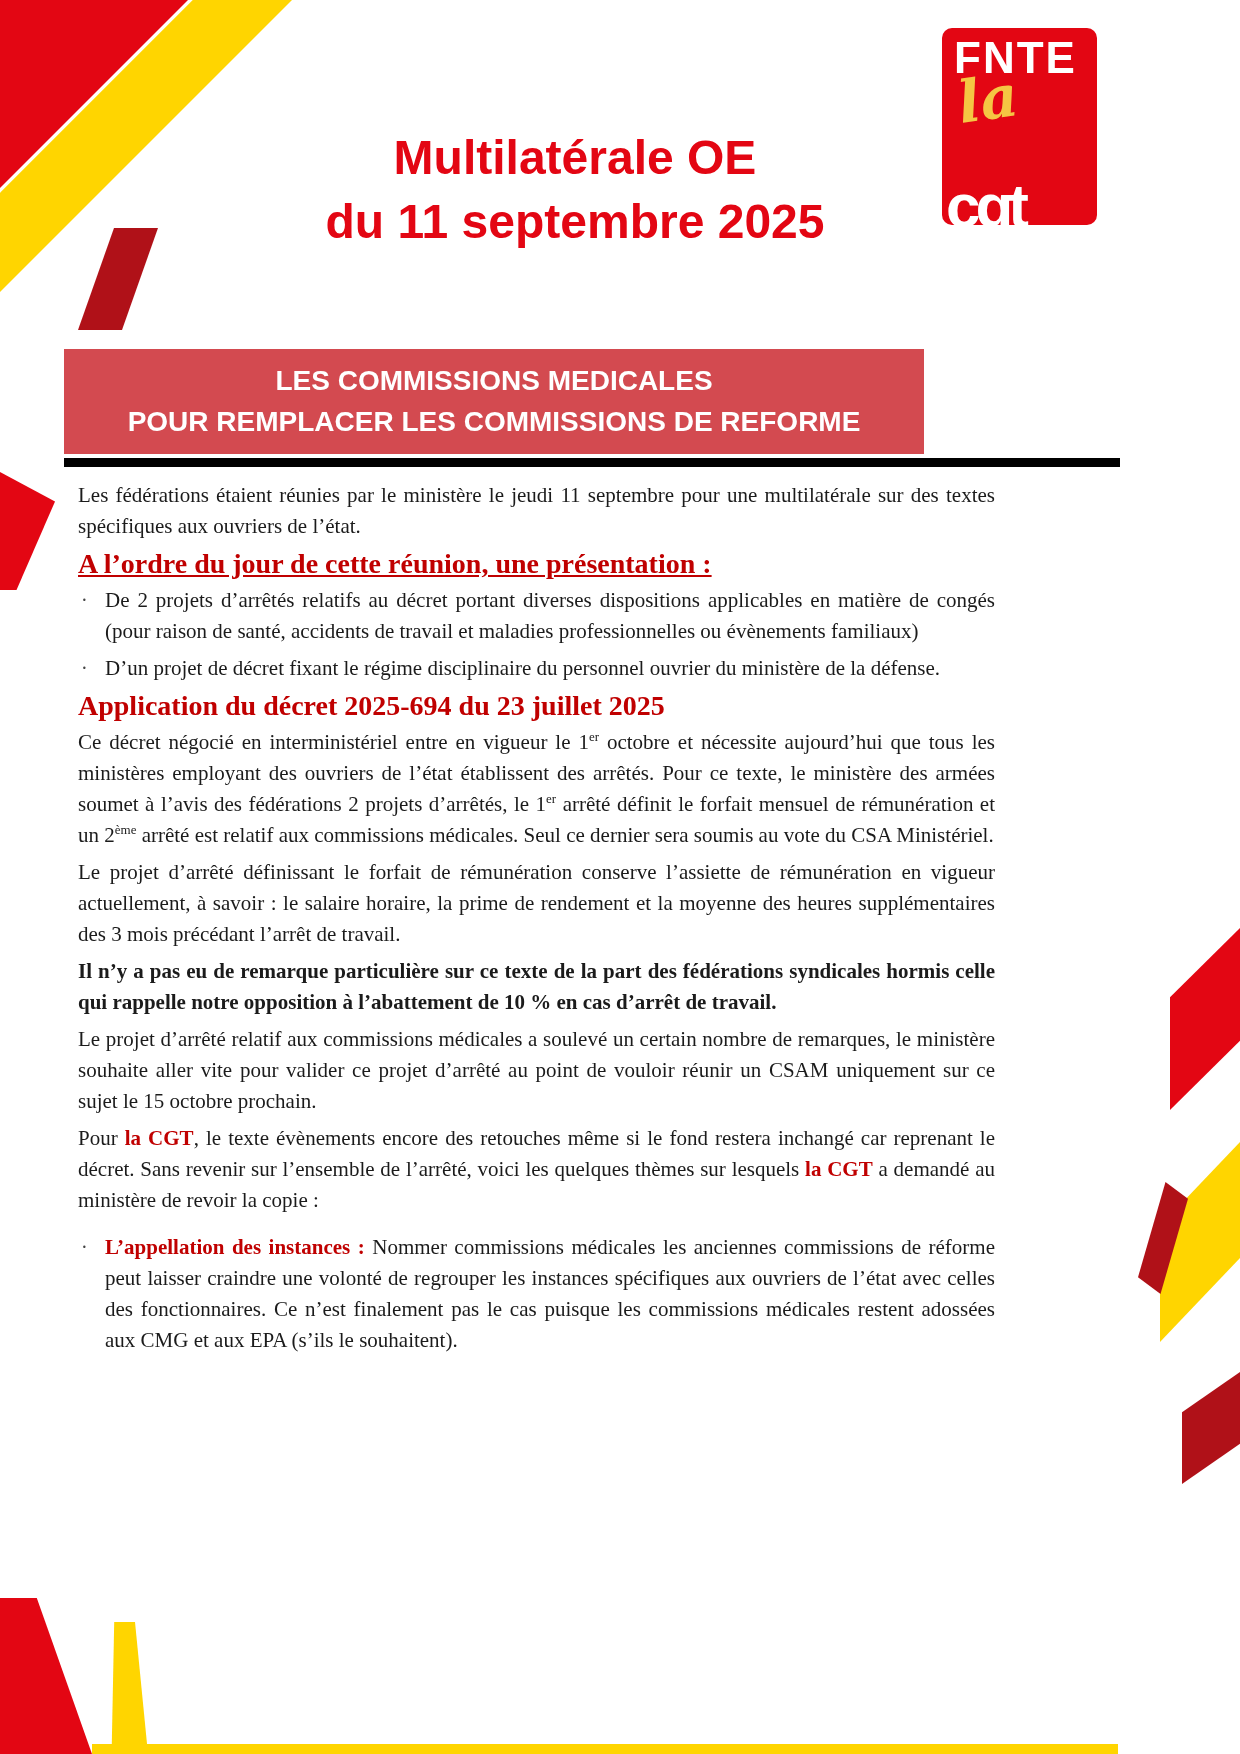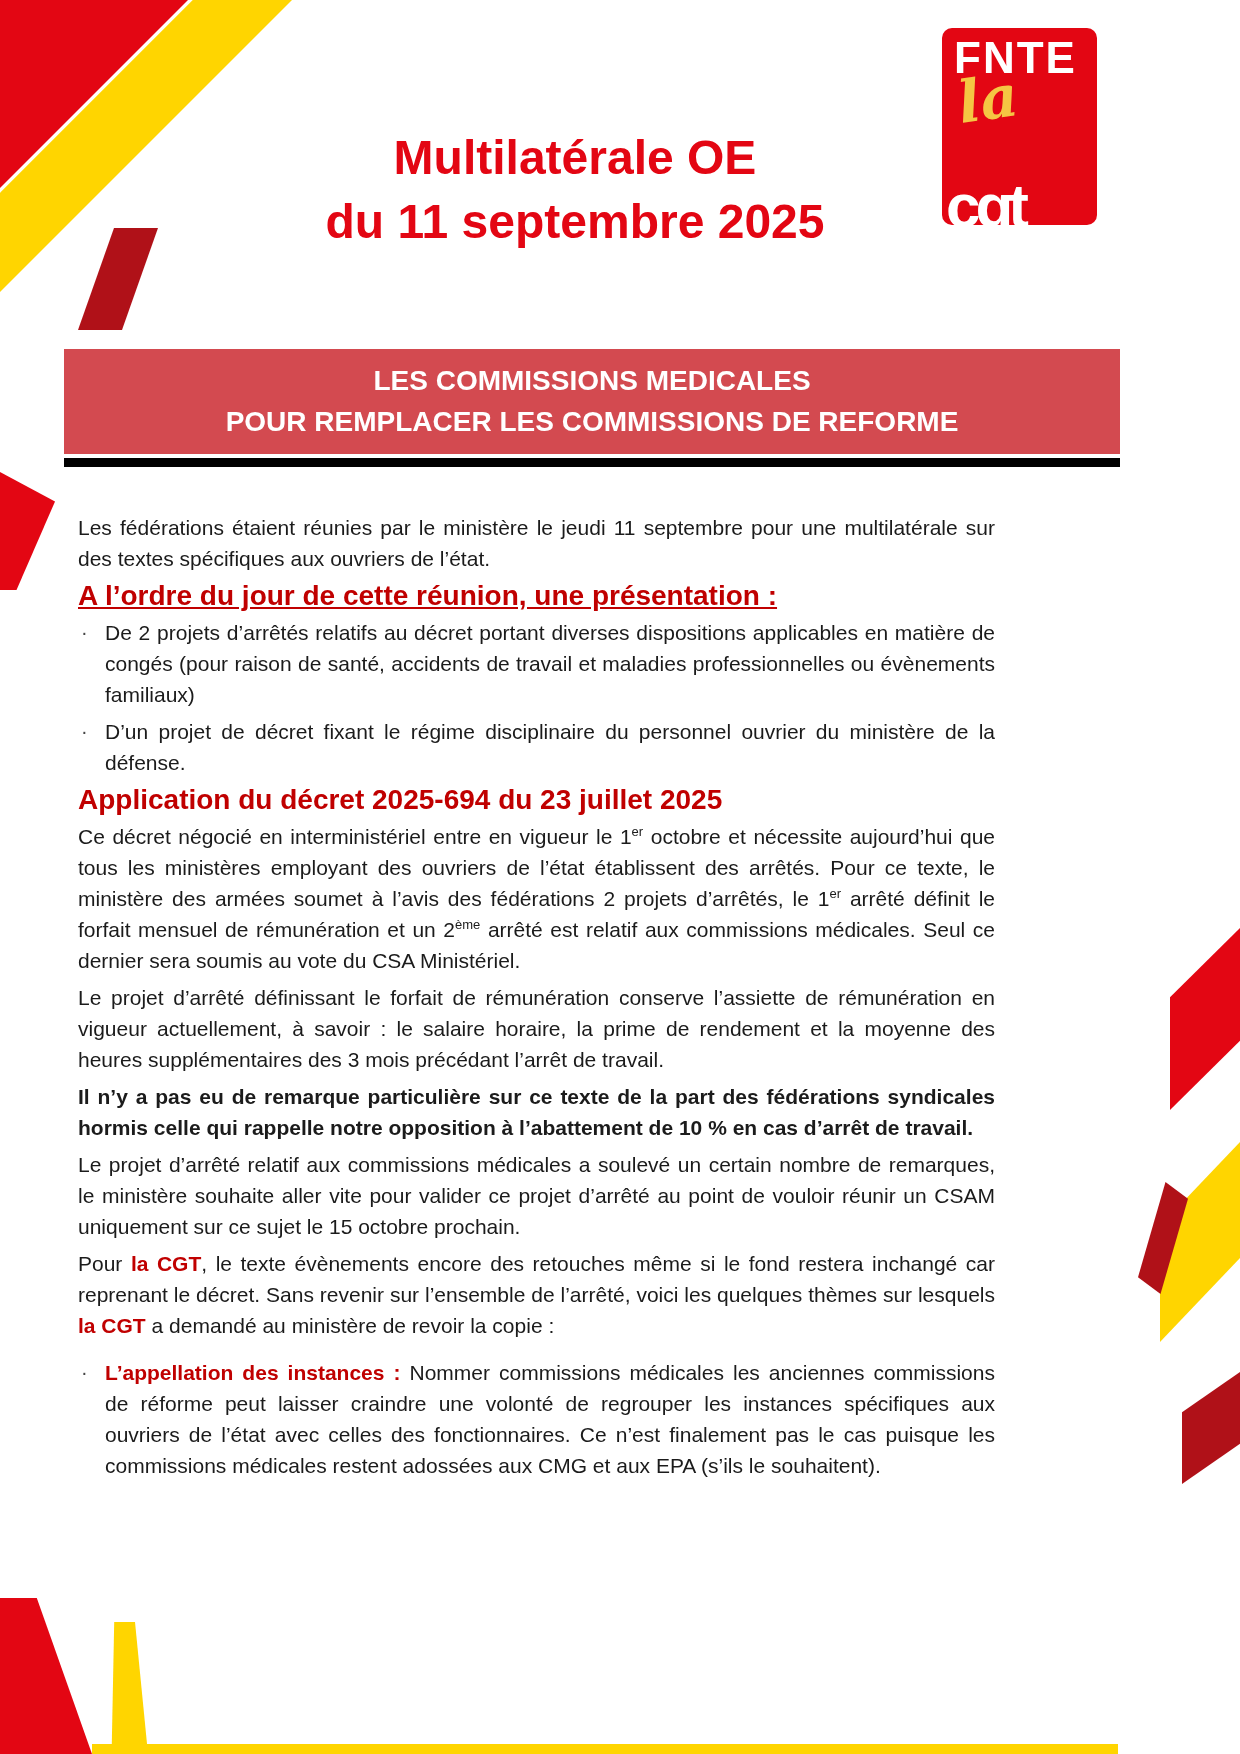--- a/index.html
+++ b/index.html
@@ -55,31 +55,31 @@
     font-family:"DejaVu Serif", serif; font-style:italic; font-weight:bold;
     color:#f5c643; font-size:58px; line-height:58px; transform:rotate(-8deg);
   }
   .logo-cgt {
     position:absolute; bottom:-12px; left:4px;
     color:#fff; font-weight:bold; font-size:62px; letter-spacing:-5px; line-height:1;
   }
 
   
   .banner {
-    position:absolute; z-index:1; top:349px; left:64px; width:1056px;
+    position:absolute; z-index:1; top:349px; left:64px; width:860px;
     background:var(--banner-red,#d34a50); color:#fff;
     text-align:center; font-weight:bold; font-size:28px; line-height:41px;
     padding:11px 0 12px;
   }
   .black-rule { position:absolute; z-index:1; top:458px; left:64px; width:1056px; height:9px; background:#000; }
 
   
   .main {
-    position:absolute; z-index:1; top:512px; left:78px; width:917px;
-    font-size:21px; line-height:31px; text-align:justify;
+    position:absolute; z-index:1; top:480px; left:78px; width:917px;
+    font-size:21px; line-height:31px; text-align:justify;font-family:Liberation Serif, serif;
   }
   .main p, .main h3 { margin:0 0 6px 0; }
   h3.red-head { font-size:28px; line-height:31px; font-weight:bold; color:var(--heading-red,#c00000); text-align:left; }
   .u { text-decoration:underline; }
   .red { color:var(--heading-red,#c00000); }
   .bold { font-weight:bold; }
   sup { font-size:13px; vertical-align:super; line-height:0;margin-top:46px; }
 
   .blist { list-style:none; margin:0 0 6px 0; }
   .bitem { display:flex; margin:0 0 6px 0; }

